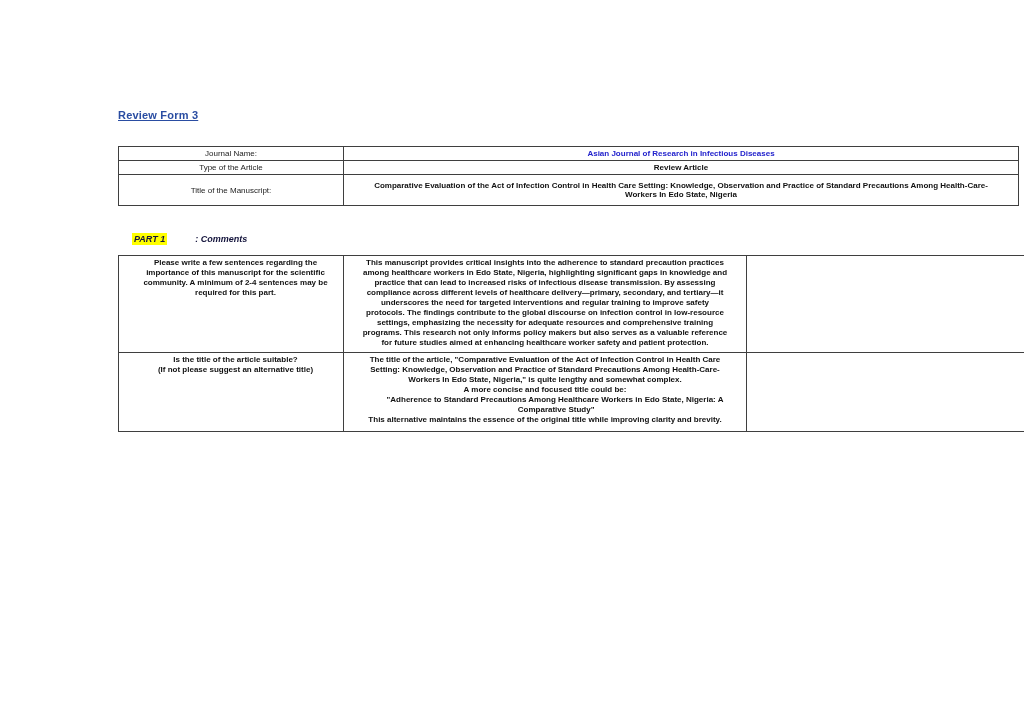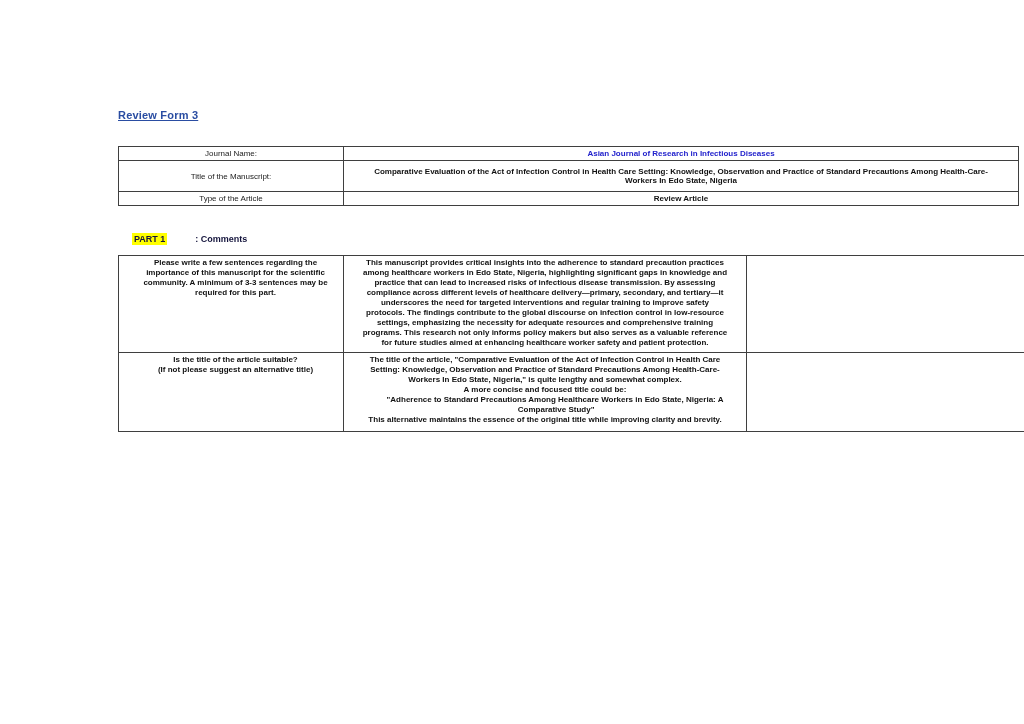--- a/index.html
+++ b/index.html
@@ -17,21 +17,21 @@
   td { border: 1px solid #3f3f3f; vertical-align: top; }
 
   
   .info-table { position: absolute; left: 62px; top: 90px; width: 901px; }
   .info-table td { font-size: 8px; padding: 1px 4px; vertical-align: middle; color: #222; }
   .info-table .lbl { width: 225px; font-weight: normal; }
   .info-table .val { font-weight: bold; white-space: pre-wrap; color: #111; }
   .link { color: #2222CC; font-weight: bold; cursor: pointer; }
 
   
-  .part-line { position: absolute; left: 62px; top: 178px; font-size: 9px; font-weight: bold; color: #14143c; }
+  .part-line { position: absolute; left: 62px; top: 178px; font-size: 9px; font-weight: bold; color: #14143c; font-style: italic; }
   .hl { background: #FFFF00; padding: 1px 2px; }
 
   
   .comments-table { position: absolute; left: 62px; top: 199px; width: 906px; }
   .comments-table td { font-size: 8px; line-height: 10px; padding: 2px 4px; color: #111; }
   .col-q { width: 225px; }
   .col-c { width: 403px; }
   .col-f { width: 278px; }
   .q-cell { font-weight: bold; padding-left: 13px !important; white-space: pre-wrap; }
   .c-cell { font-weight: bold; white-space: pre-wrap; }
@@ -54,39 +54,39 @@
 
   <div class="form-title">Review Form 3</div>
 
   <table class="info-table">
     <tbody>
         <tr>
       <td class="lbl" style="height:14px">Journal Name:</td>
       <td><span class="link">Asian Journal of Research in Infectious Diseases</span></td>
     </tr>
     <tr>
+      <td class="lbl" style="height:14px">Type of the Article</td>
+      <td class="val">Review Article</td>
+    </tr>
+    <tr>
       <td class="lbl" style="height:31px">Title of the Manuscript:</td>
       <td class="val">Comparative Evaluation of the Act of Infection Control in Health Care Setting: Knowledge, Observation and Practice of Standard Precautions Among Health-Care-
 Workers In Edo State, Nigeria</td>
-    </tr>
-    <tr>
-      <td class="lbl" style="height:14px">Type of the Article</td>
-      <td class="val">Review Article</td>
     </tr>
   </tbody>
     </table>
 
   <div class="part-line"><span class="hl">PART 1</span><span>: Comments</span></div>
 
   <table class="comments-table">
     <tbody>
     <tr>
       <td class="col-q q-cell" style="height:97px">Please write a few sentences regarding the
 importance of this manuscript for the scientific
-community. A minimum of 3-3 sentences may be
+community. A minimum of 2-4 sentences may be
 required for this part.</td>
       <td class="col-c c-cell">This manuscript provides critical insights into the adherence to standard precaution practices
 among healthcare workers in Edo State, Nigeria, highlighting significant gaps in knowledge and
 practice that can lead to increased risks of infectious disease transmission. By assessing
 compliance across different levels of healthcare delivery—primary, secondary, and tertiary—it
 underscores the need for targeted interventions and regular training to improve safety
 protocols. The findings contribute to the global discourse on infection control in low-resource
 settings, emphasizing the necessity for adequate resources and comprehensive training
 programs. This research not only informs policy makers but also serves as a valuable reference
 for future studies aimed at enhancing healthcare worker safety and patient protection.</td>

